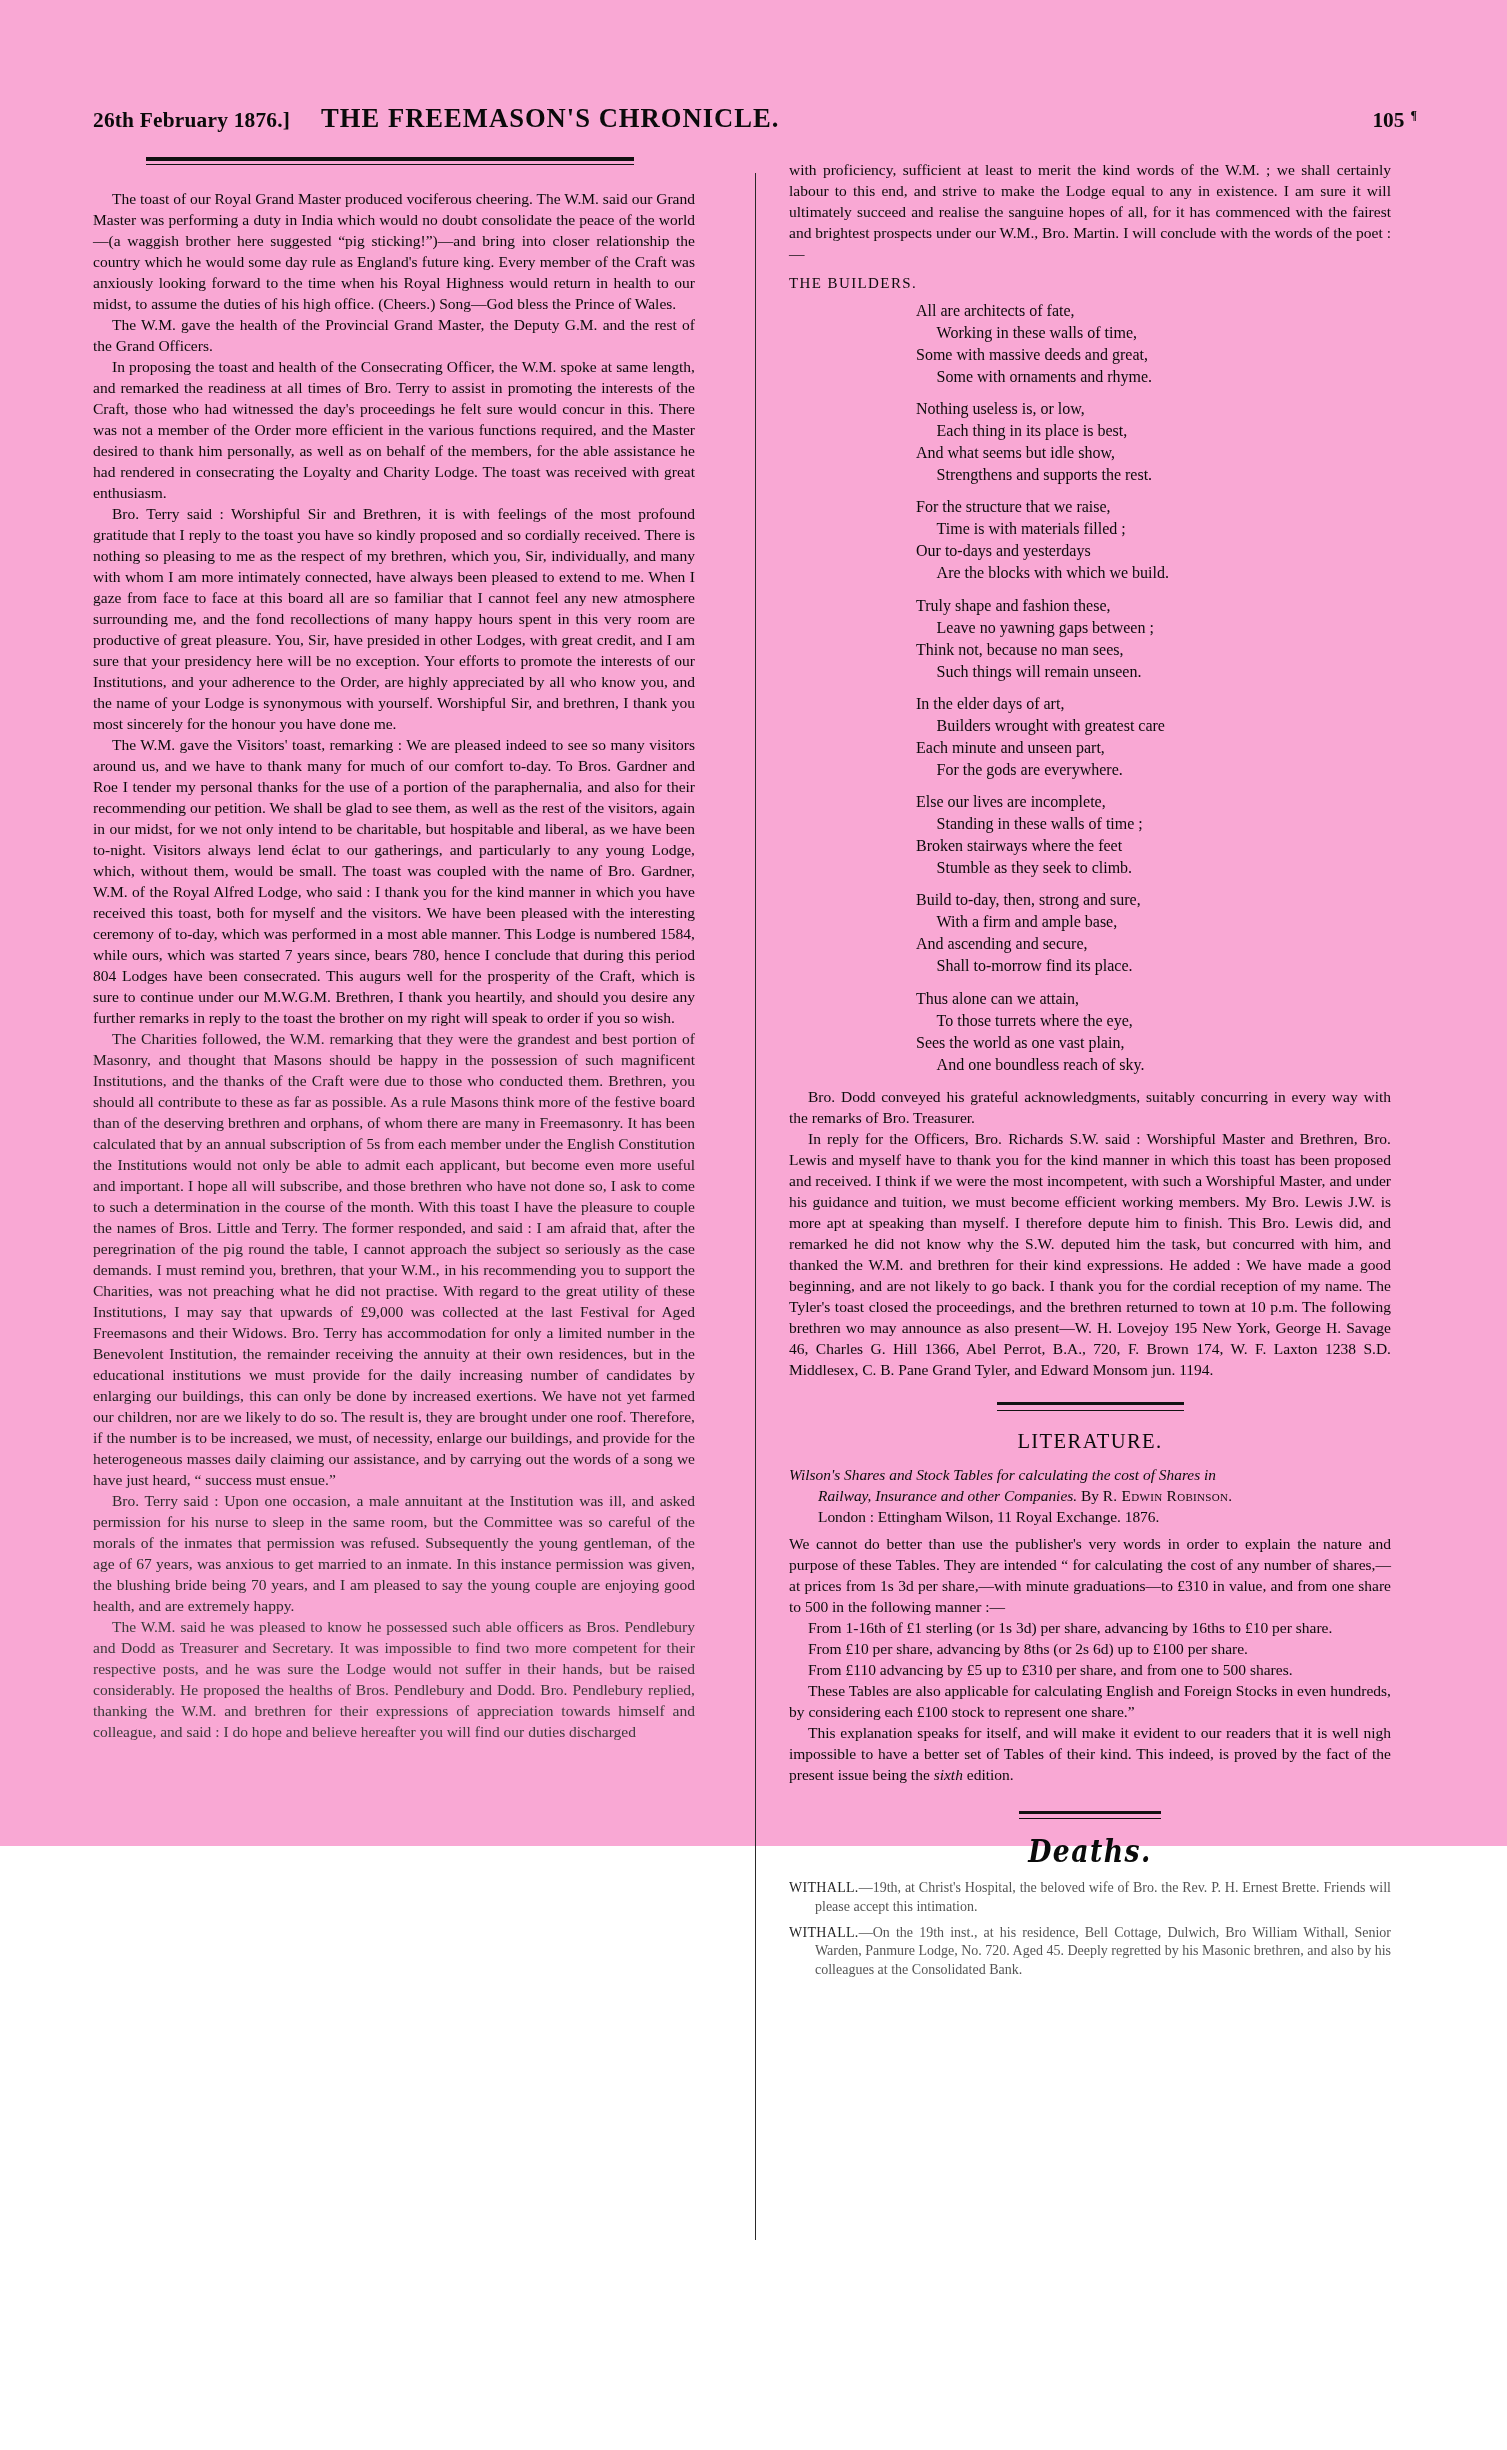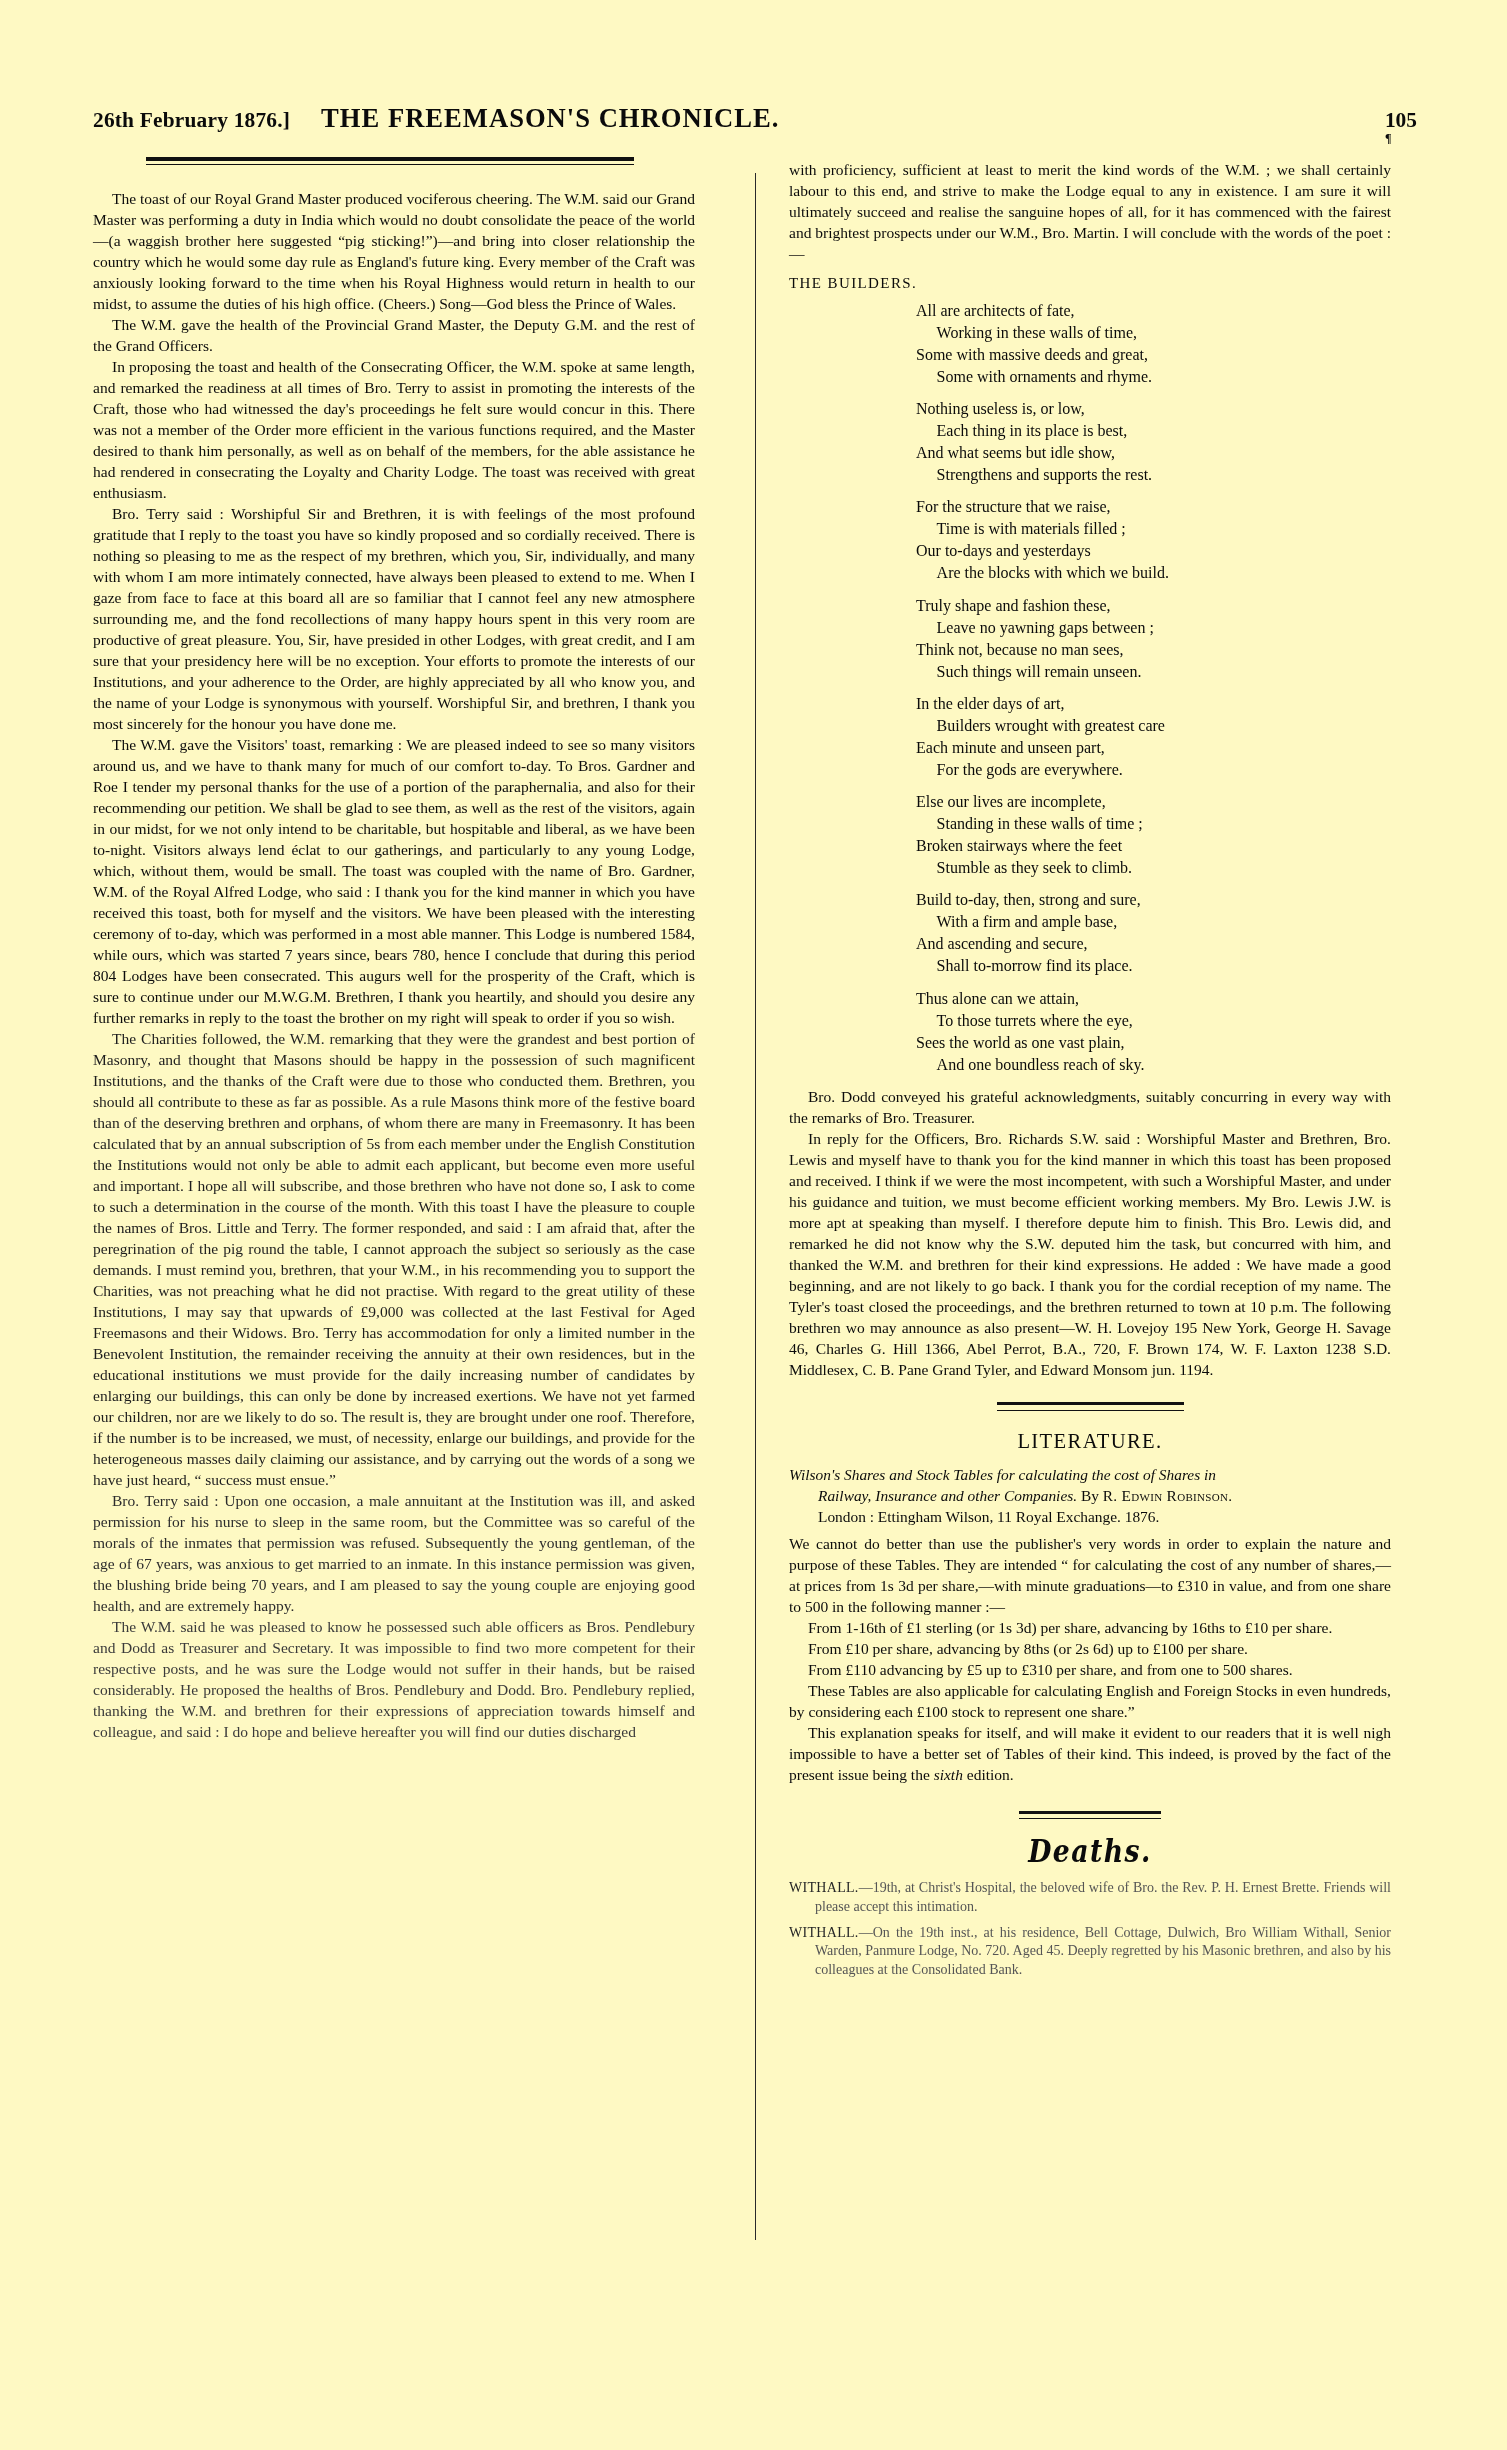--- a/index.html
+++ b/index.html
@@ -15,22 +15,22 @@
     font-family: "Liberation Serif", "DejaVu Serif", serif;
     color: #0b0b0b;
     overflow: hidden;
   }
 
   
   .page {
     position: absolute;
     left: 0; top: 0;
     width: 1507px;
-    height: 2450px;
-    background: #fef9c3;
+    height: 1846px;
+    background: #f9a8d4;
   }
 
   
   .masthead {
     position: absolute;
     left: 93px;
     top: 103px;
     width: 1324px;
     display: flex;
     align-items: baseline;
@@ -50,21 +50,20 @@
     margin-left: 31px;
   }
   .masthead-folio {
     font-weight: bold;
     font-size: 21.4px;
     white-space: nowrap;
     margin-left: auto;
     display: flex;
     align-items: baseline;
     gap: 6px;
-    flex-direction: column;
   }
   .masthead-folio .mark {
     font-size: 12px;
     position: relative;
     top: -7.7px;
   }
 
   
   .columns {
     position: absolute;

